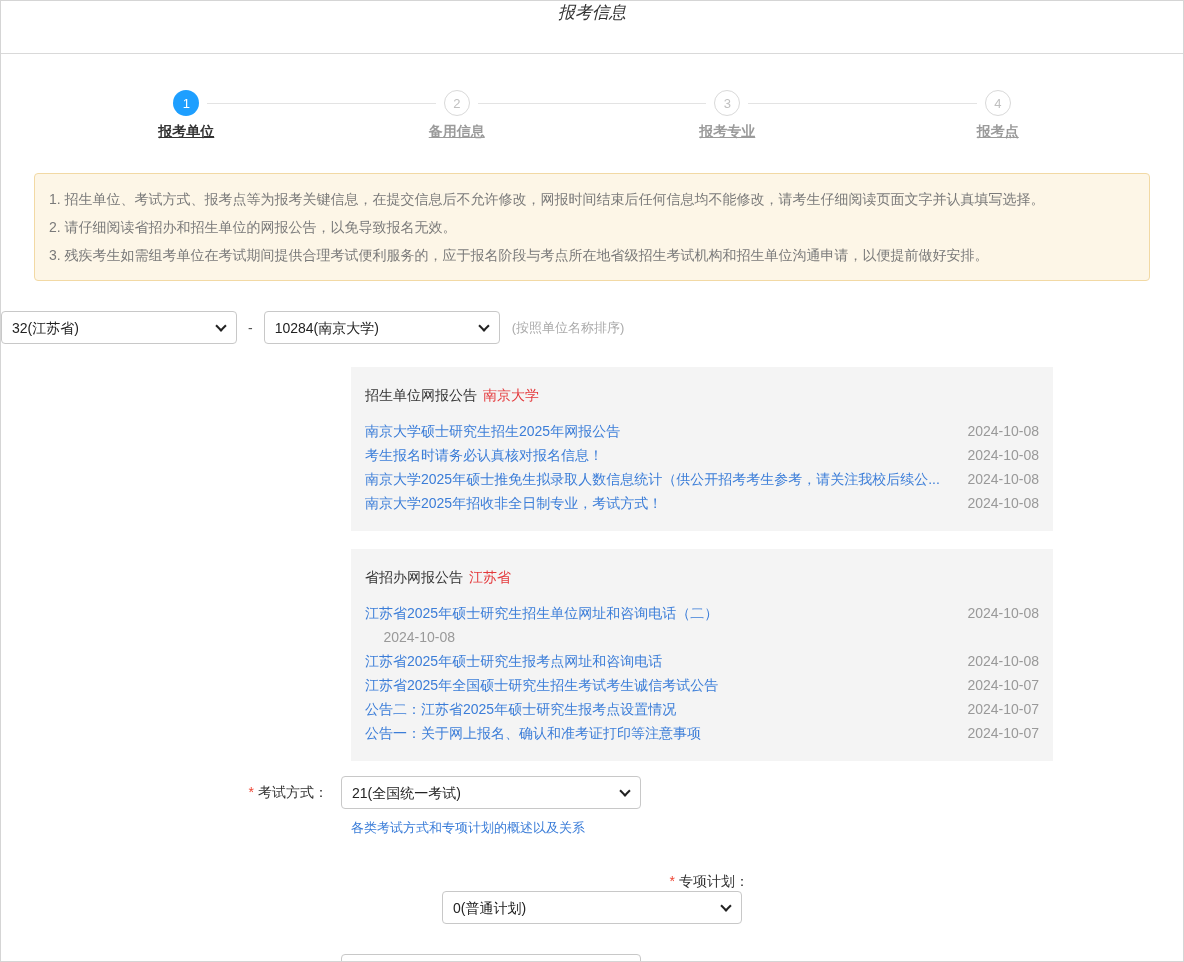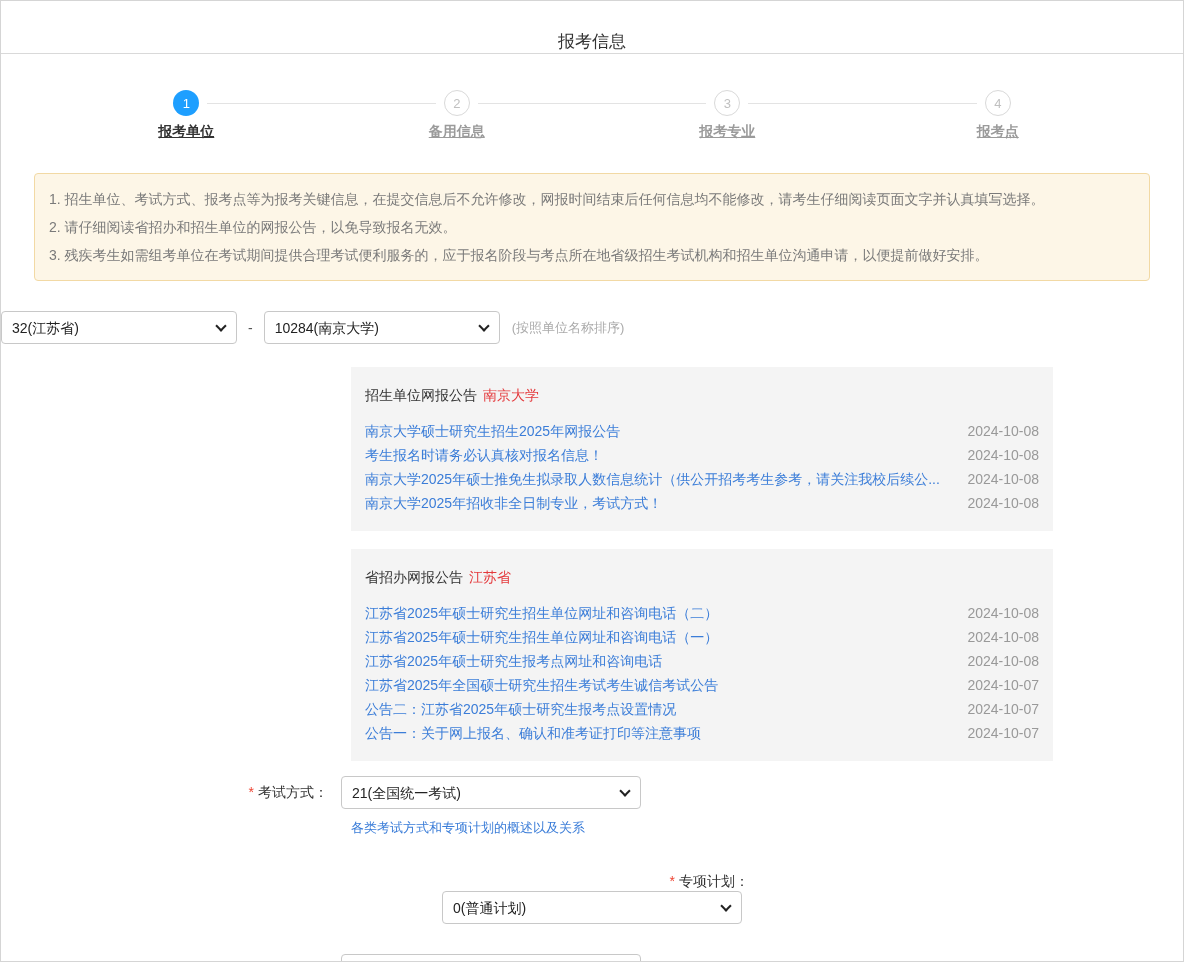--- a/index.html
+++ b/index.html
@@ -13,24 +13,25 @@
     height: 962px;
     border: 1px solid #d5d5d5;
     background: #fff;
     overflow: hidden;
   }
   
   .page-header {
     height: 53px;
     border-bottom: 1px solid #d9d9d9;
     display: flex;
-    align-items: flex-end;
+    align-items: flex-start;
     justify-content: center;
     font-size: 17px;
     color: #333;
+    font-style: italic;
   }
   
   .stepper {
     display: flex;
     padding: 36px 50px 0 50px;
   }
   .step { flex: 1; }
   .step-top {
     display: flex;
     align-items: center;
@@ -265,21 +266,20 @@
 
   <div class="panel panel-2">
     <div class="panel-title">
       <span>省招办网报公告</span><span class="hl">江苏省</span>
     </div>
     <div class="ann-item">
       <a class="ann-link">江苏省2025年硕士研究生招生单位网址和咨询电话（二）</a>
       <span class="ann-date">2024-10-08</span>
     </div>
     <div class="ann-item">
-      <a class="ann-link">江苏省2025年硕士研究生招生单位网址和咨询电话（一）</a>
       <span class="ann-date">2024-10-08</span>
     </div>
     <div class="ann-item">
       <a class="ann-link">江苏省2025年硕士研究生报考点网址和咨询电话</a>
       <span class="ann-date">2024-10-08</span>
     </div>
     <div class="ann-item">
       <a class="ann-link">江苏省2025年全国硕士研究生招生考试考生诚信考试公告</a>
       <span class="ann-date">2024-10-07</span>
     </div>

